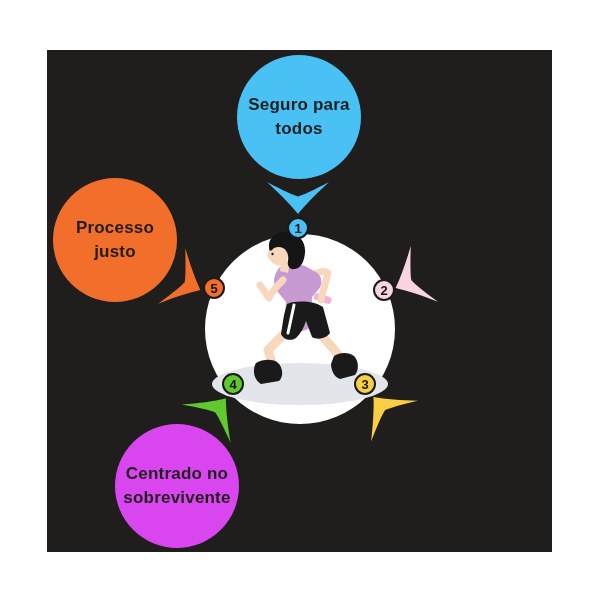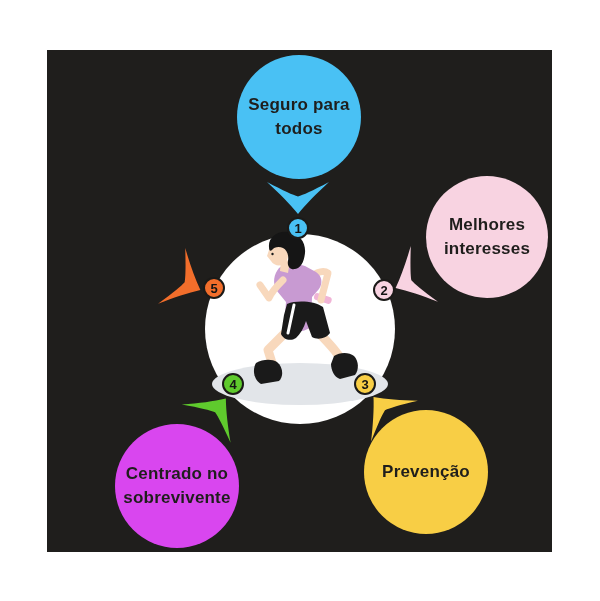--- a/index.html
+++ b/index.html
@@ -107,30 +107,27 @@
       <use href="#chev" transform="translate(384,409) rotate(139)" fill="#f8ce45"></use>
       <use href="#chev" transform="translate(216,411) rotate(-142)" fill="#5fca2d"></use>
       <use href="#chev" transform="translate(186,283) rotate(-64)" fill="#f26e2b"></use>
     </g>
   </svg>
 
   <div class="node node-blue" style="background-color: rgb(73, 193, 244);">
     <span class="node-label">Seguro para
 todos</span>
   </div>
-  <div class="node node-pink" style="background-color: rgb(248, 211, 225);">
-    <span class="node-label">Melhores
-interesses</span>
-  </div>
-  <div class="node node-yellow" style="background-color: rgb(248, 206, 69);">
-    <span class="node-label">Prevenção</span>
-  </div>
   <div class="node node-green" style="background-color: #d946ef;">
     <span class="node-label">Centrado no
 sobrevivente</span>
+  </div>
+  <div class="node node-orange" style="background-color: rgb(242, 110, 43);">
+    <span class="node-label">Processo
+justo</span>
   </div>
 
   <div class="badge badge-1" style="background-color: rgb(73, 193, 244);">
     <span>1</span>
   </div>
   <div class="badge badge-2" style="background-color: rgb(248, 211, 225);">
     <span>2</span>
   </div>
   <div class="badge badge-3" style="background-color: rgb(248, 206, 69);">
     <span>3</span>

